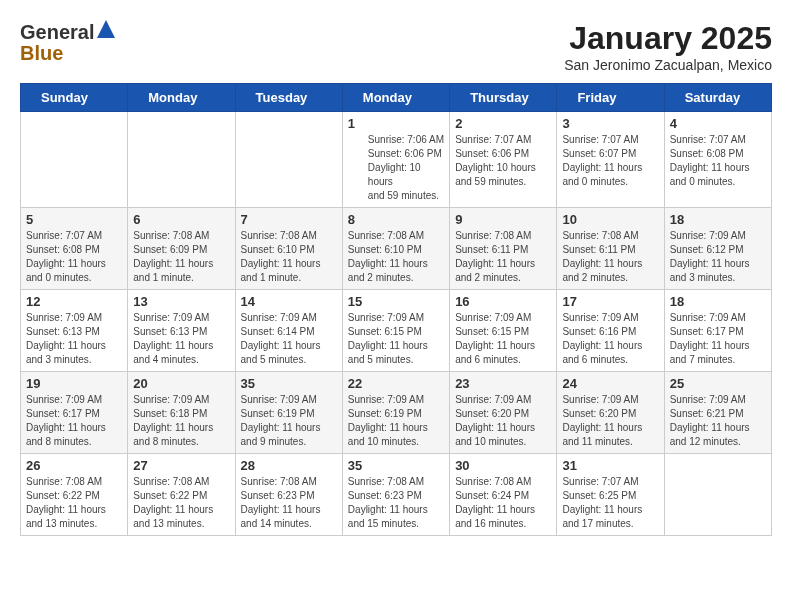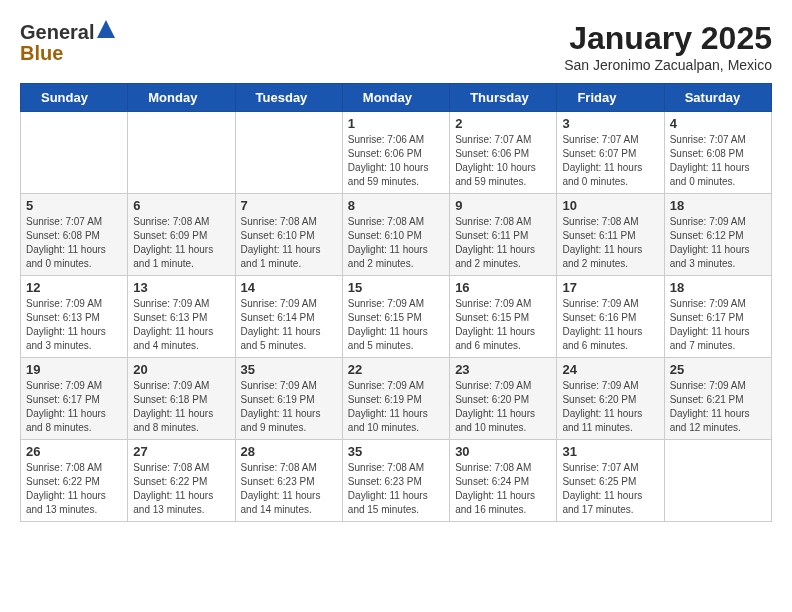--- a/index.html
+++ b/index.html
@@ -112,21 +112,21 @@
         <th>Saturday</th>
       </tr>
   </thead>
   <tbody>
   <tr>
         <td class="empty"></td>
         <td class="empty"></td>
         <td class="empty"></td>
         <td>
           <span class="day-num">1</span>
-          <div class="day-info" style="white-space: pre-line;">Sunrise: 7:06 AM
+          <div class="day-info" style="white-space: pre-line; margin-left: 20px;">Sunrise: 7:06 AM
 Sunset: 6:06 PM
 Daylight: 10 hours
 and 59 minutes.</div>
         </td>
         <td>
           <span class="day-num">2</span>
           <div class="day-info" style="white-space: pre-line;">Sunrise: 7:07 AM
 Sunset: 6:06 PM
 Daylight: 10 hours
 and 59 minutes.</div>

